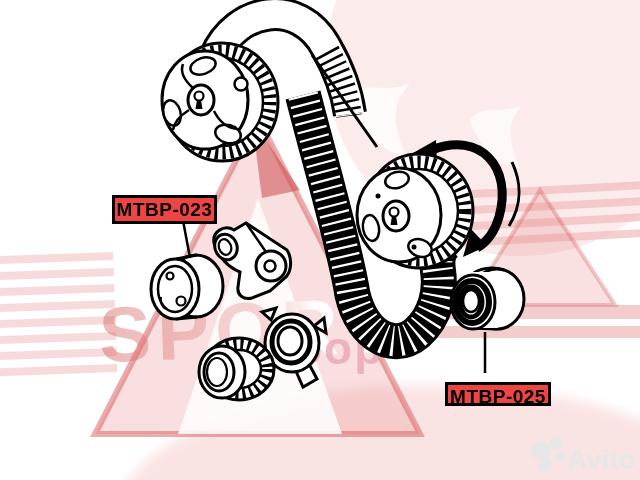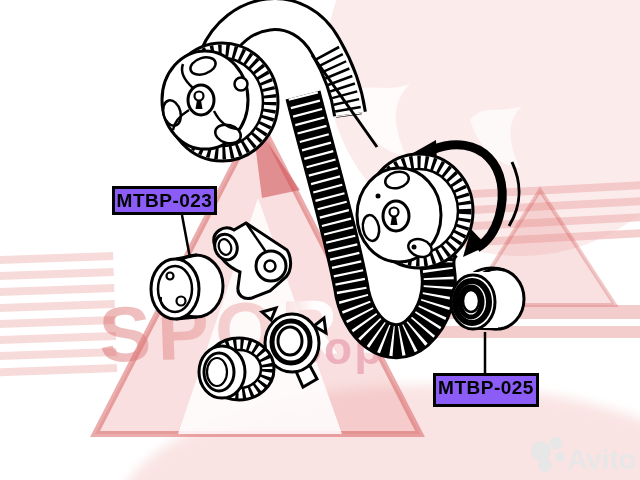--- a/index.html
+++ b/index.html
@@ -2,26 +2,26 @@
 <html><head>
 <meta charset="utf-8">
 <style>
   html,body{margin:0;padding:0;background:#ffffff;}
   .stage{
     position:relative;width:640px;height:480px;background:#ffffff;
     overflow:hidden;font-family:"Liberation Sans",sans-serif;
   }
   .stage svg{position:absolute;left:0;top:0;}
   .plabel{
-    position:absolute;z-index:3;box-sizing:border-box;background:#8b5cf6;
+    position:absolute;z-index:3;box-sizing:border-box;background:#ef4444;
     border:3px solid #000;color:#000;text-align:center;
-    font:bold 19px/23px "Liberation Sans",sans-serif;letter-spacing:0.5px;
+    font:bold 19px/23px "Liberation Sans",sans-serif;letter-spacing:0.5px;margin-top:9px;
   }
   #label023{left:112px;top:186px;width:105px;height:29px;}
-  #label025{left:433px;top:373px;width:106px;height:34px;}
+  #label025{left:445px;top:373px;width:106px;height:24px;}
 </style>
 </head>
 <body>
 
 <div class="stage">
   <svg width="640" height="480" viewBox="0 0 640 480">
     <defs>
       <linearGradient id="sportGrad" x1="0" y1="0" x2="1" y2="0">
         <stop offset="0" stop-color="rgba(214,95,95,0.45)"></stop>
         <stop offset="0.45" stop-color="rgba(233,150,150,0.42)"></stop>

